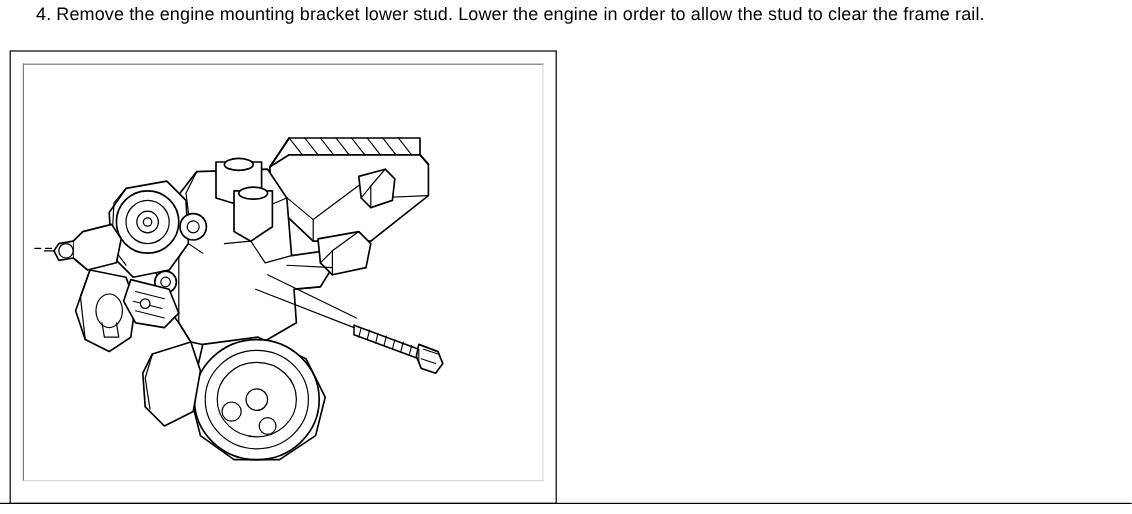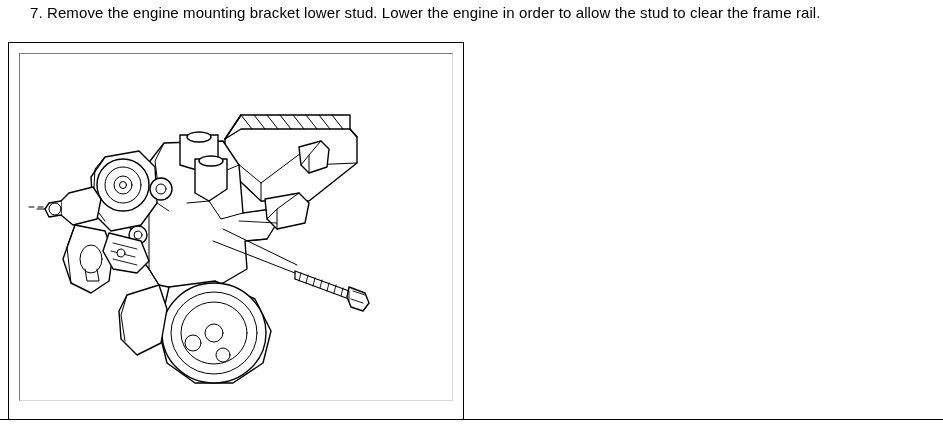--- a/index.html
+++ b/index.html
@@ -55,21 +55,21 @@
     left: 0;
     top: 419px;
     width: 943px;
     height: 1px;
     background: #000000;
   }
 </style>
 </head>
 <body>
 
-<div class="step-text">7. Remove the engine mounting bracket lower stud. Lower the engine in order to allow the stud to clear the frame rail.</div>
+<div class="step-text">4. Remove the engine mounting bracket lower stud. Lower the engine in order to allow the stud to clear the frame rail.</div>
 
 <div class="figure-frame">
 
   <div class="figure-inner"></div>
 
   <svg class="figure-svg" width="456" height="378" viewBox="0 0 456 378" fill="none" stroke="#000000" stroke-width="1.4" stroke-linejoin="round" stroke-linecap="round">
 
     <path d="M232 72 L341 72 L341 86 L348 94 L348 120 L300 158 L252 158 L216 124 L216 96 Z" fill="#ffffff"></path>
     <path d="M232 72 L216 96"></path>
     <path d="M341 86 L232 86 L216 96"></path>

